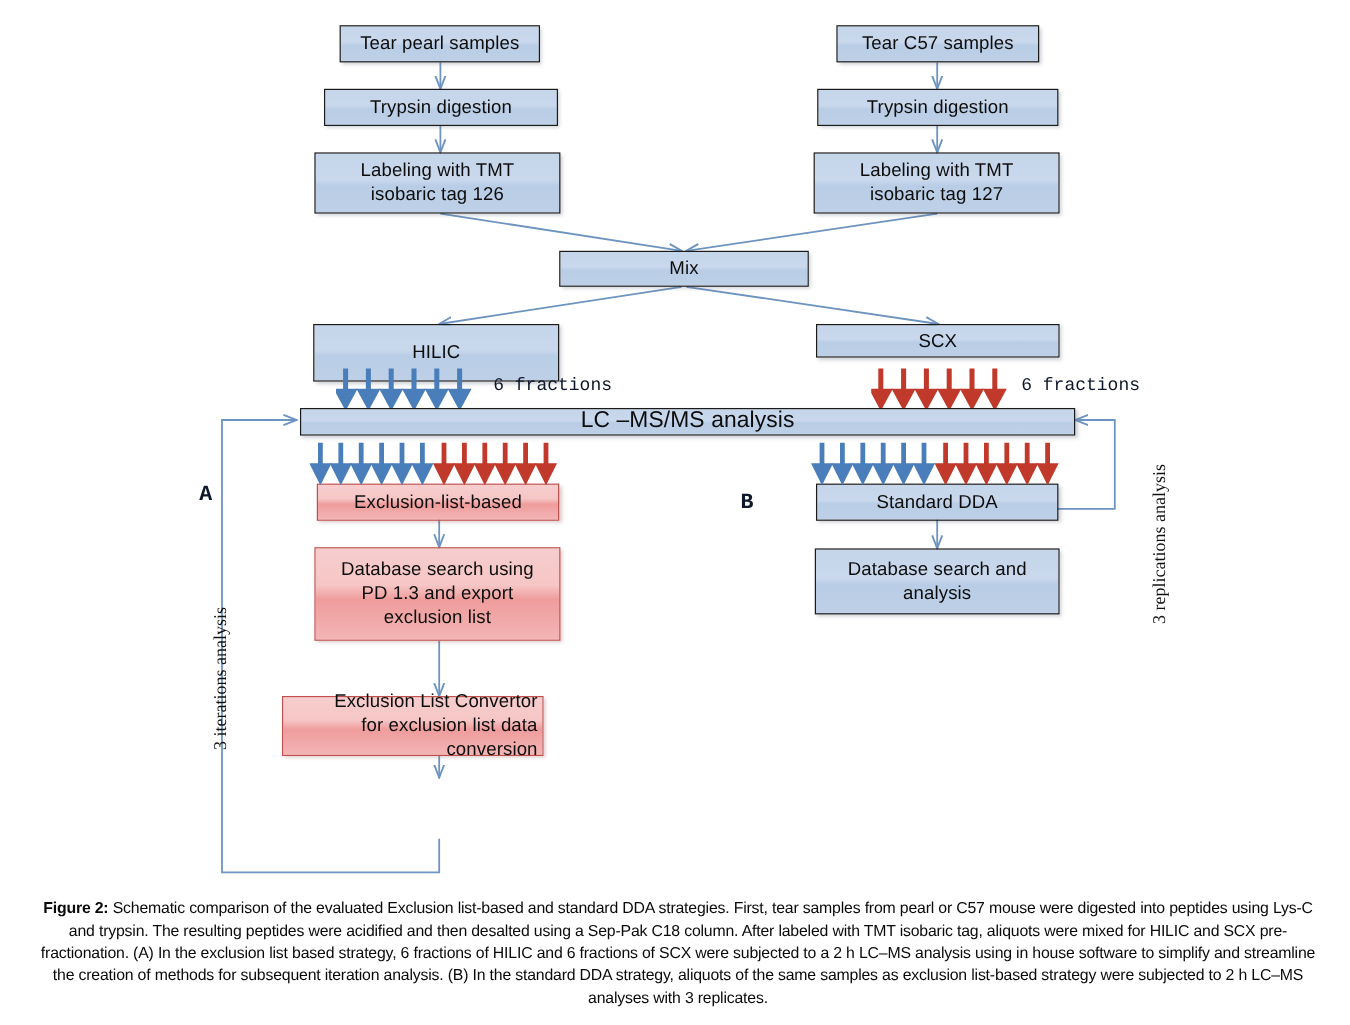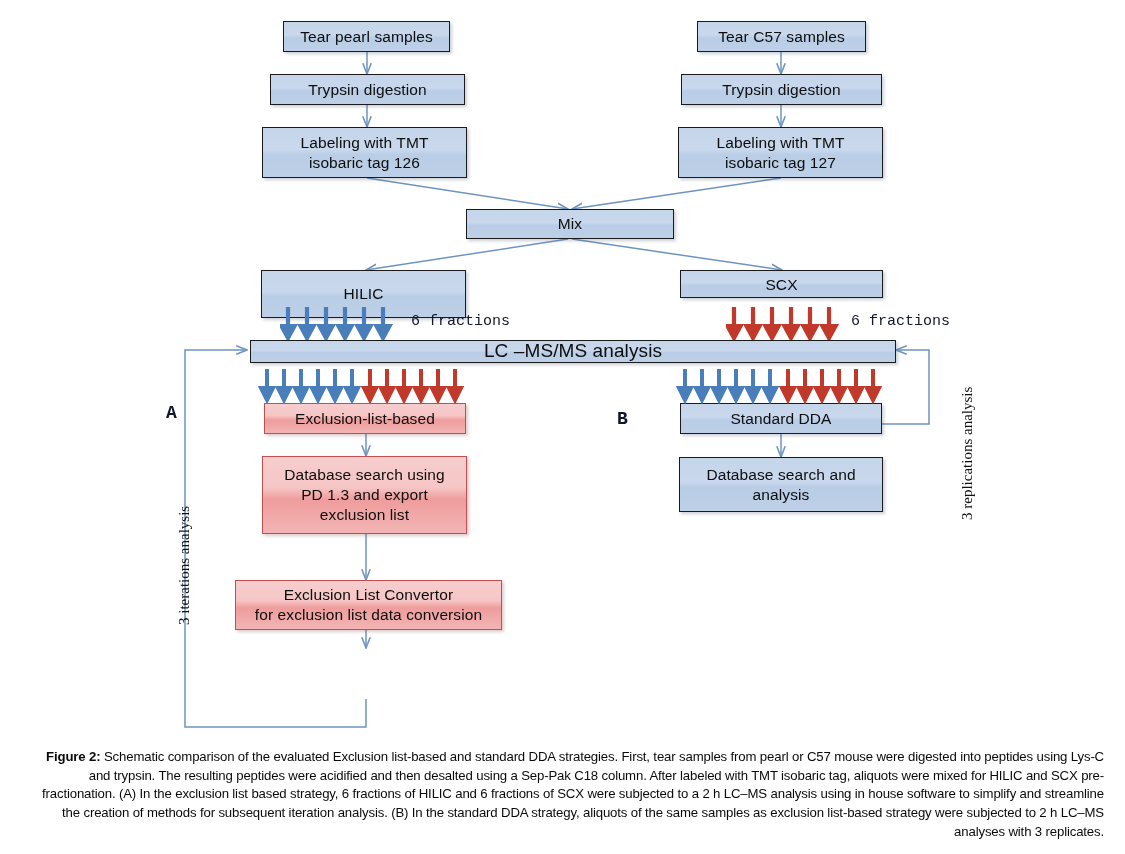--- a/index.html
+++ b/index.html
@@ -96,21 +96,21 @@
   
   #caption {
     position: absolute;
     left: 26px;
     top: 748px;
     width: 1078px;
     font-family: "Liberation Sans", "DejaVu Sans", sans-serif;
     font-size: 13.2px;
     line-height: 1.42;
     color: #0a0a0a;
-    text-align: right;
+    text-align: center;
     letter-spacing: -0.15px;
   }
   #caption .figlabel {
     font-weight: bold;
   }
 </style>
 </head>
 <body>
 
 <div id="page">
@@ -200,21 +200,21 @@
     <div class="node red" style="left:264px; top:403px; width:202px; height:31px;text-align:right;">
       <span>Exclusion-list-based</span>
     </div>
 
     <div class="node red" style="left:262px; top:456px; width:205px; height:78px; white-space:pre-line;">
       <span>Database search using
 PD 1.3 and export
 exclusion list</span>
     </div>
 
-    <div class="node red" style="left:235px; top:580px; width:267px; height:50px; white-space:pre-line;">
+    <div class="node red" style="left:235px; top:580px; width:218px; height:50px; white-space:pre-line;text-align:right;">
       <span>Exclusion List  Convertor
 for exclusion list data conversion</span>
     </div>
 
 
     <div class="node blue" style="left:680px; top:403px; width:202px; height:31px;">
       <span>Standard DDA</span>
     </div>
 
     <div class="node blue" style="left:679px; top:457px; width:204px; height:55px; white-space:pre-line;">

